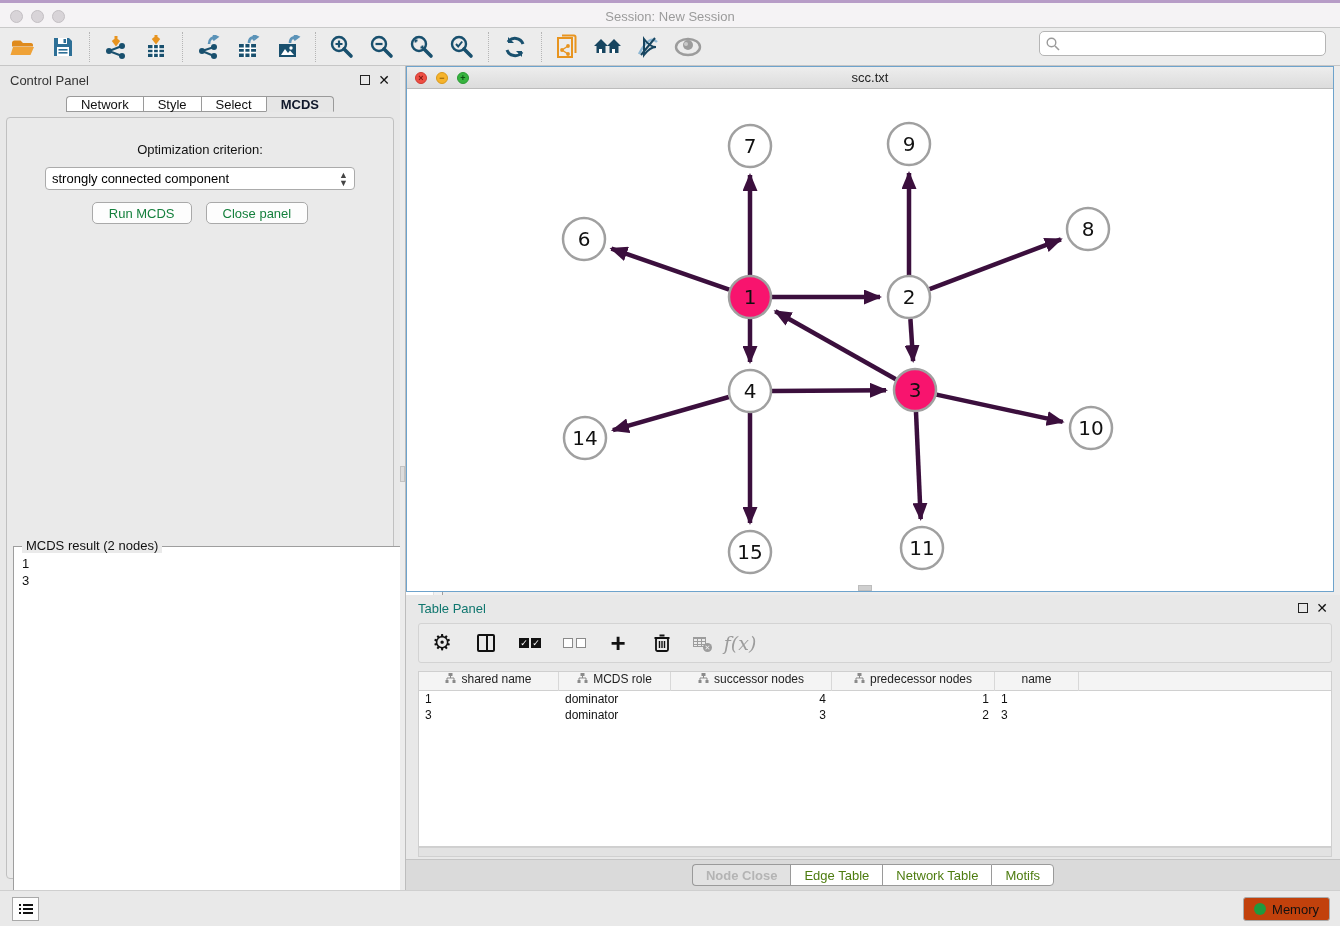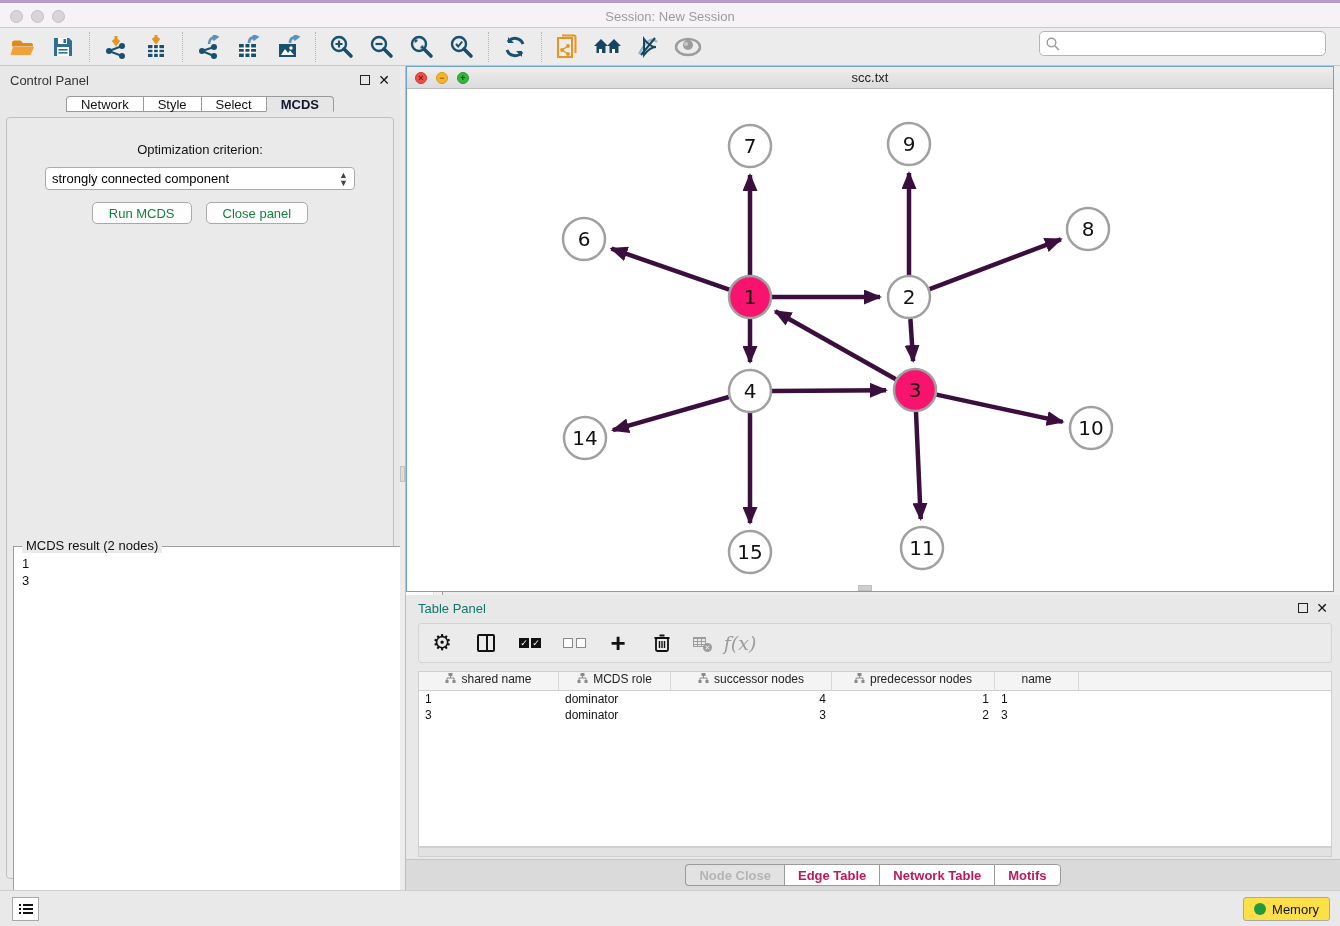--- a/index.html
+++ b/index.html
@@ -78,33 +78,33 @@
 
   .data-table { position:absolute; left:12px; top:76px; width:914px; height:176px; background:#fff; border:1px solid #cfcfcf; overflow:hidden; }
   .dt-headrow { display:flex; height:19px; background:#f4f4f4; border-bottom:1px solid #d0d0d0; }
   .dt-hcell { display:flex; align-items:flex-start; justify-content:center; gap:5px; font-size:12px; color:#222; border-right:1px solid #d8d8d8; height:19px; }
   .dt-row { display:flex; height:16px; }
   .dt-cell { font-size:12px; color:#111; padding:0 6px; line-height:16px; white-space:nowrap; overflow:hidden; }
   .tree-ic { display:inline-block; }
 
   .tp-scrollstrip { position:absolute; left:12px; top:252px; width:914px; height:10px; background:#e2e2e2; border:1px solid #d0d0d0; }
   .tp-tabs { position:absolute; left:0; top:264px; width:100%; height:31px; background:#dadada; border-top:1px solid #c4c4c4; display:flex; align-items:center; justify-content:center; }
-  .btab { height:22px; padding:0 13px; font-size:13px; font-weight:bold; background:#fff; border:1px solid #9a9a9a; border-right:none; display:flex; align-items:center; color:#be185d; }
+  .btab { height:22px; padding:0 13px; font-size:13px; font-weight:normal; background:#fff; border:1px solid #9a9a9a; border-right:none; display:flex; align-items:center; color:#4d7c0f; }
   .btab:first-child { border-radius:4px 0 0 4px; }
   .btab:last-child { border-right:1px solid #9a9a9a; border-radius:0 4px 4px 0; }
   .btab.active { background:#e2e2e2; color:#b4b4b4; font-weight:bold; }
 
   
   .statusbar { position:absolute; left:0; top:890px; width:1340px; height:36px; background:#e9e9e9; border-top:1px solid #cfcfcf; }
   .list-btn { position:absolute; left:12px; top:6px; width:27px; height:24px; background:#fdfdfd; border:1px solid #a9a9a9; display:flex; align-items:center; justify-content:center; }
   .list-glyph { width:14px; height:10px; background:
      linear-gradient(#111 2px, transparent 2px) 4px 0/10px 4px repeat-y; position:relative; }
   .list-glyph::before { content:""; position:absolute; left:0; top:0; width:2px; height:10px;
      background:linear-gradient(#111 2px, transparent 2px) 0 0/2px 4px repeat-y; }
-  .memory-btn { position:absolute; right:10px; top:6px; height:24px; padding:0 10px; background:#fde047; border:1px solid #a9a9a9; border-radius:3px; display:flex; align-items:center; gap:6px; font-size:13px; color:#111; }
+  .memory-btn { position:absolute; right:10px; top:6px; height:24px; padding:0 10px; background:#c2410c; border:1px solid #a9a9a9; border-radius:3px; display:flex; align-items:center; gap:6px; font-size:13px; color:#111; }
   .mem-dot { width:12px; height:12px; border-radius:50%; background:#1f9a3e; }
 
   svg text { font-family:"DejaVu Sans","Liberation Sans",sans-serif; }
 </style>
 </head>
 <body>
 
 <div class="app">
 
   <div class="titlebar">

